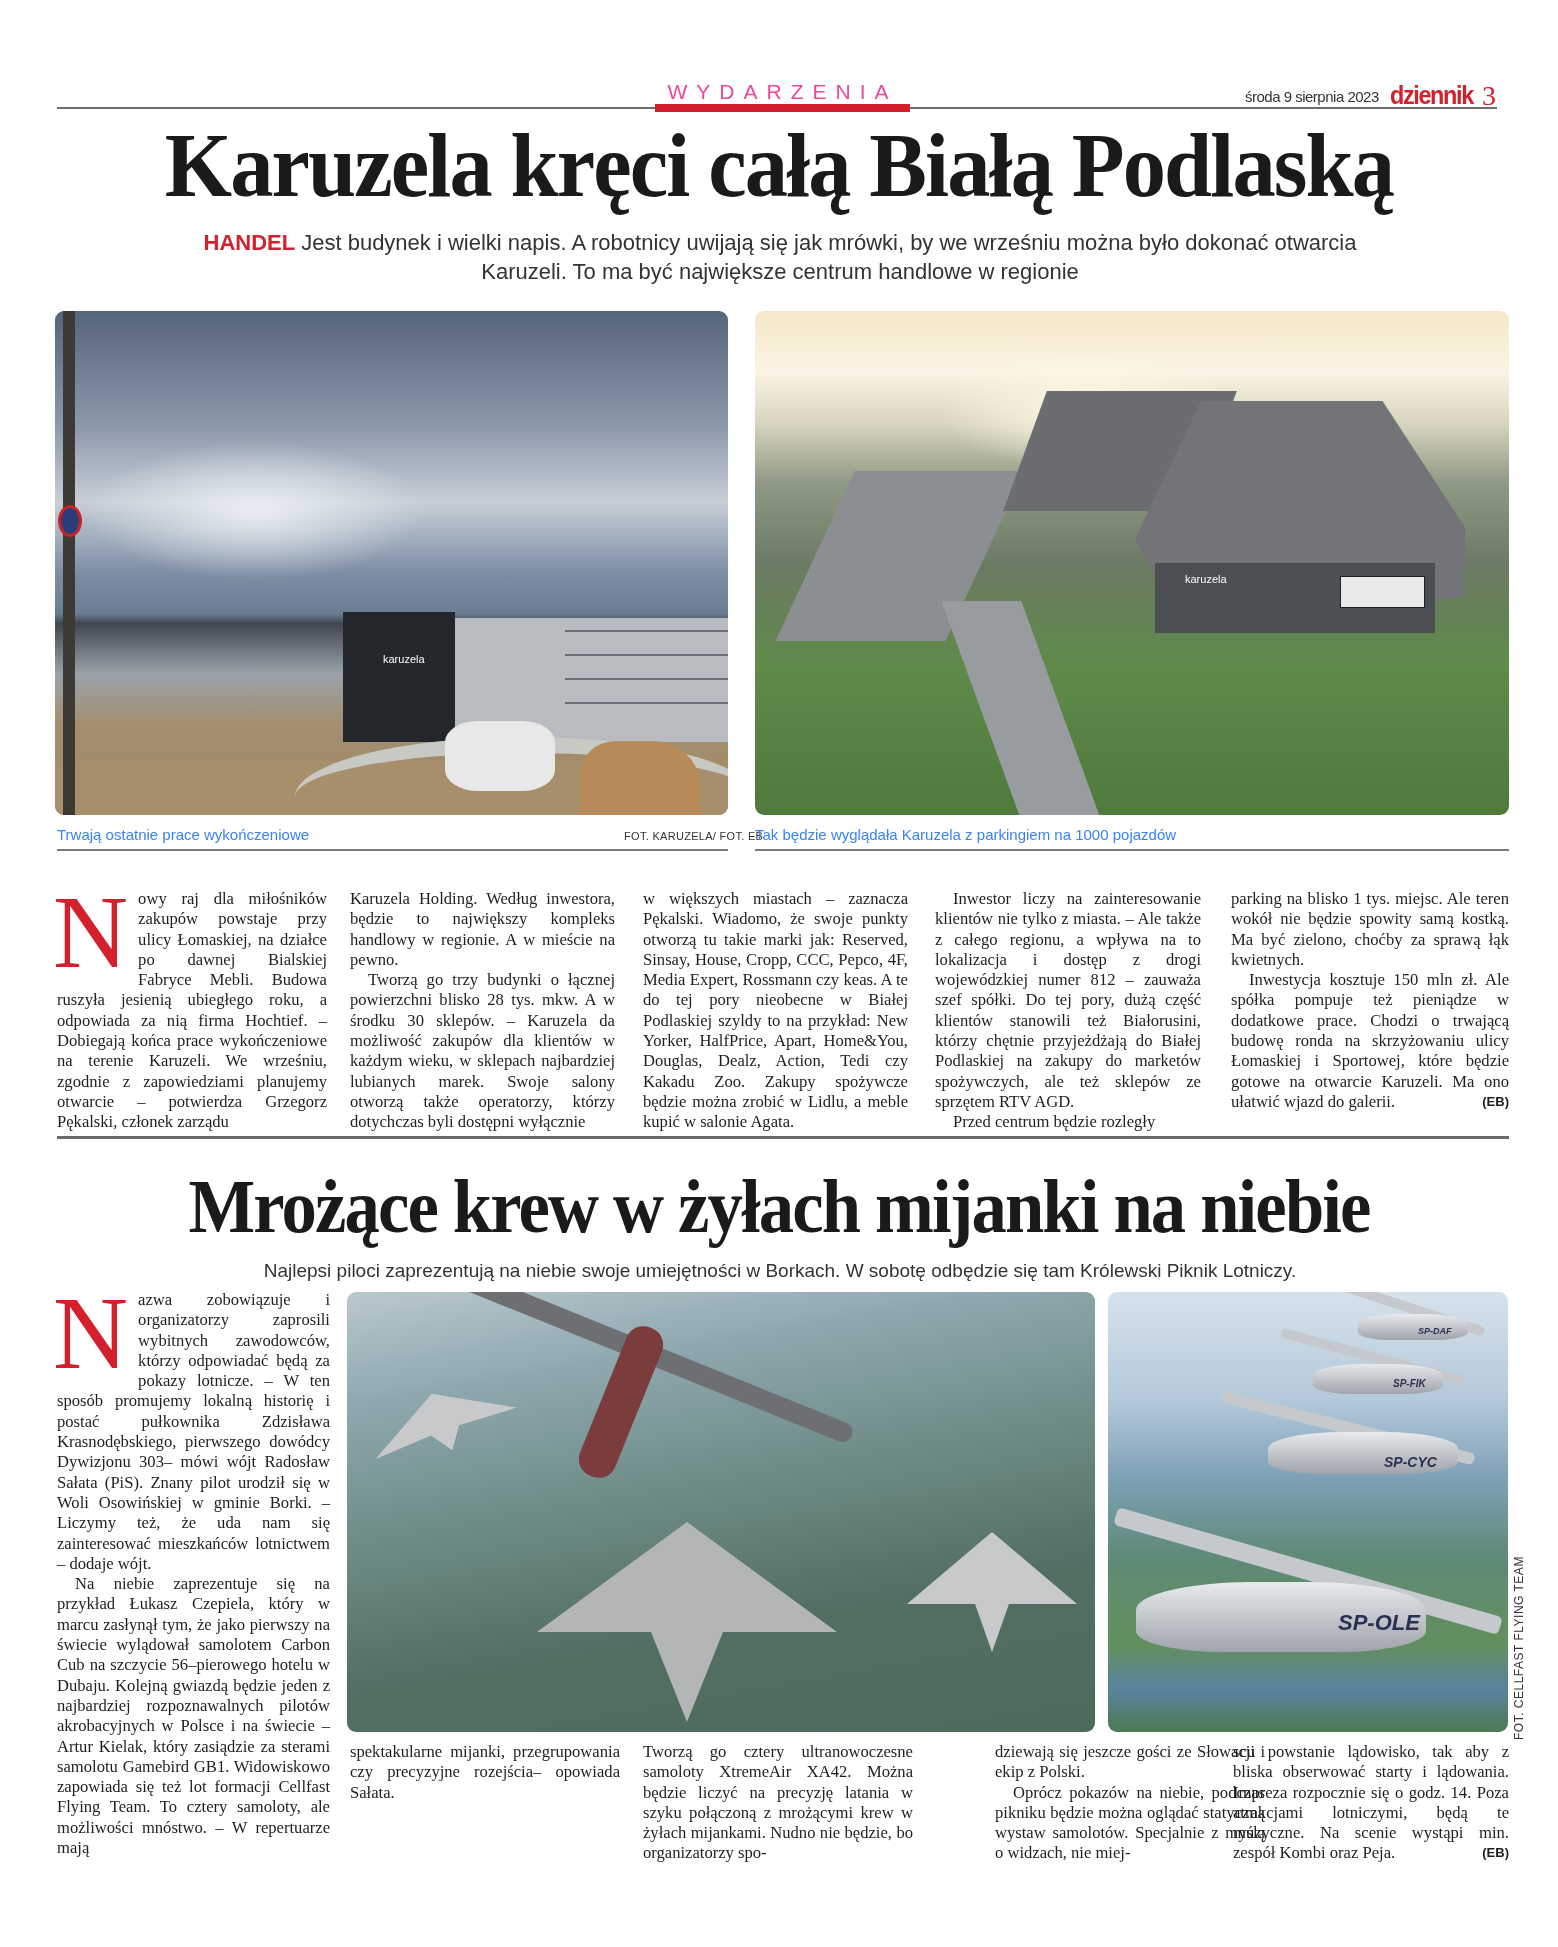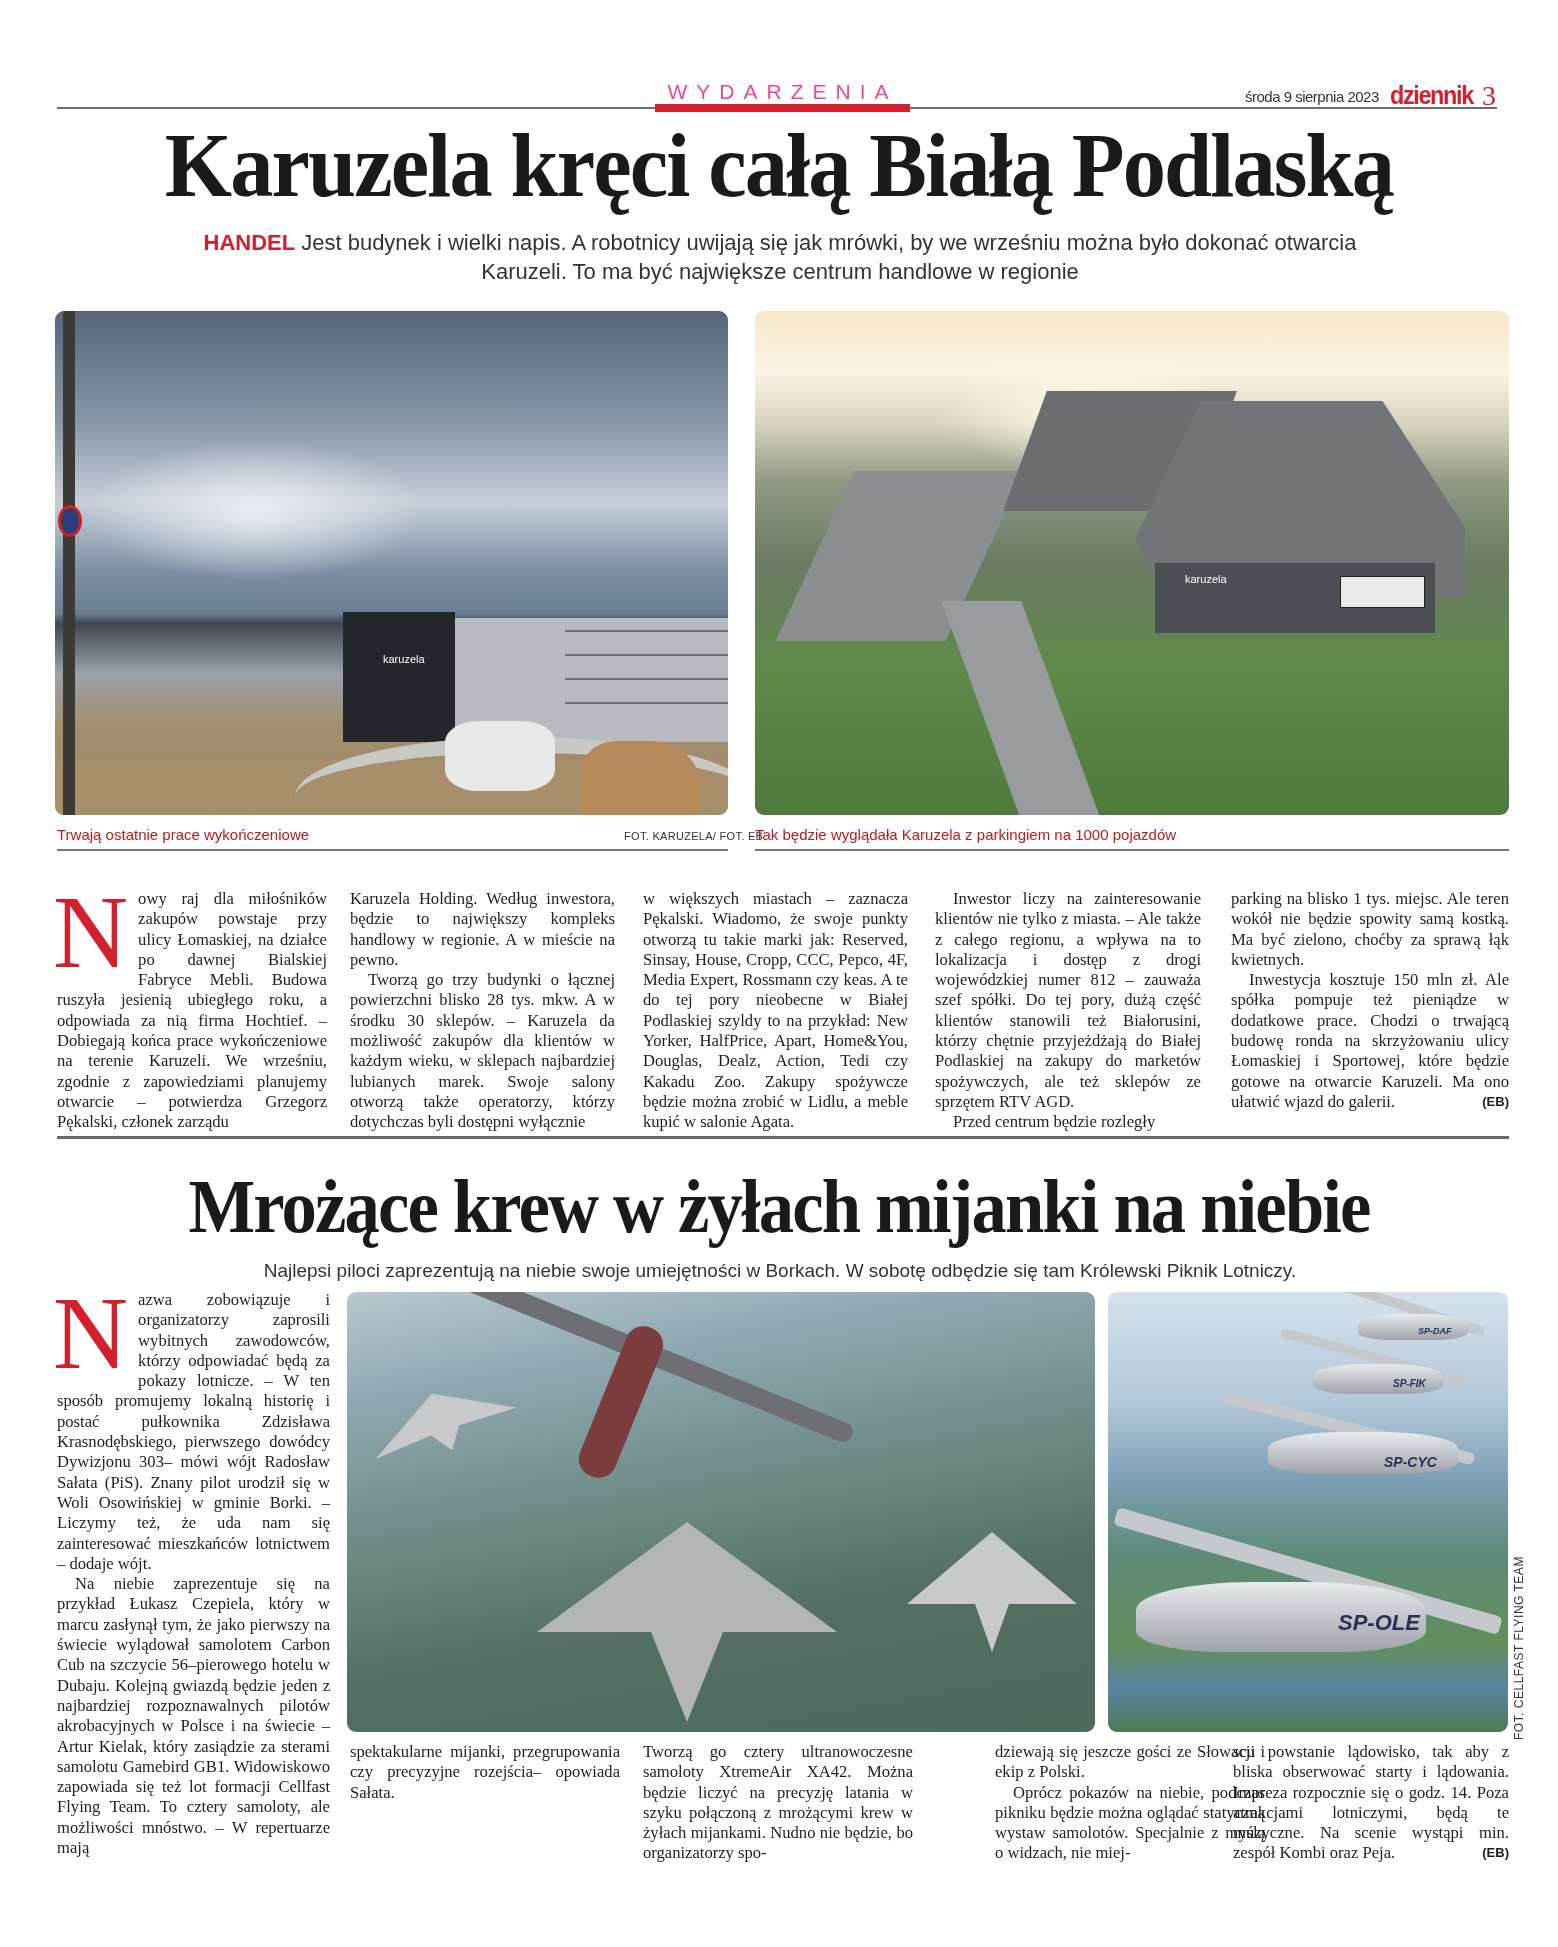--- a/index.html
+++ b/index.html
@@ -64,21 +64,21 @@
   .photo-planes { left: 1108px; top: 1292px; width: 400px; height: 440px;
     background: linear-gradient(180deg, #d5e2ec 0%, #b3c8d9 25%, #7fa1b8 42%, #5e8a78 60%, #628f5c 80%, #5a83a0 90%, #4d7a52 100%); }
   .photo-planes .pl { position:absolute; background: linear-gradient(180deg, #e8eaec, #9fa4ab); border-radius: 40% 40% 30% 30%; }
   .photo-planes .wing { position:absolute; height:10px; background:#c5c9ce; border-radius:5px; }
   .photo-planes .reg { position:absolute; font-family:"Liberation Sans",sans-serif; font-weight:700; font-style:italic; color:#2a2f55; }
 
   .photo-credit-vertical { position:absolute; left:1512px; top:1740px; transform: rotate(-90deg); transform-origin: left top;
     font-family:"Liberation Sans",sans-serif; font-size:12px; color:#333; letter-spacing:0.5px; white-space:nowrap; width:200px; }
 
   
-  .caption { position:absolute; font-family:"Liberation Sans",sans-serif; font-size:15px; color:#b91c1c; }
+  .caption { position:absolute; font-family:"Liberation Sans",sans-serif; font-size:15px; color:#3b82f6; }
   .credit { position:absolute; font-family:"Liberation Sans",sans-serif; font-size:11px; color:#333; letter-spacing:0.3px; }
   .cap-rule { position:absolute; height:2px; background:#777; }
 
   
   .col { position:absolute; font-family:"Liberation Serif", serif; font-size:16.6px; line-height:20.3px; color:#1e1e1e; text-align: justify; hyphens: manual; }
   .col p { text-indent: 0; }
   .col p.ind { text-indent: 18px; }
   .dropcap { float:left; font-family:"Liberation Serif", serif; color:#d4202c; font-size:104px; line-height:78px; margin: 4px 10px 0 -4px; font-weight:400; }
   .sig { float:right; font-family:"Liberation Sans", sans-serif; font-weight:700; font-size:13px; }
   .divider { position:absolute; left:57px; width:1452px; height:3px; background:#6a6a6a; }

